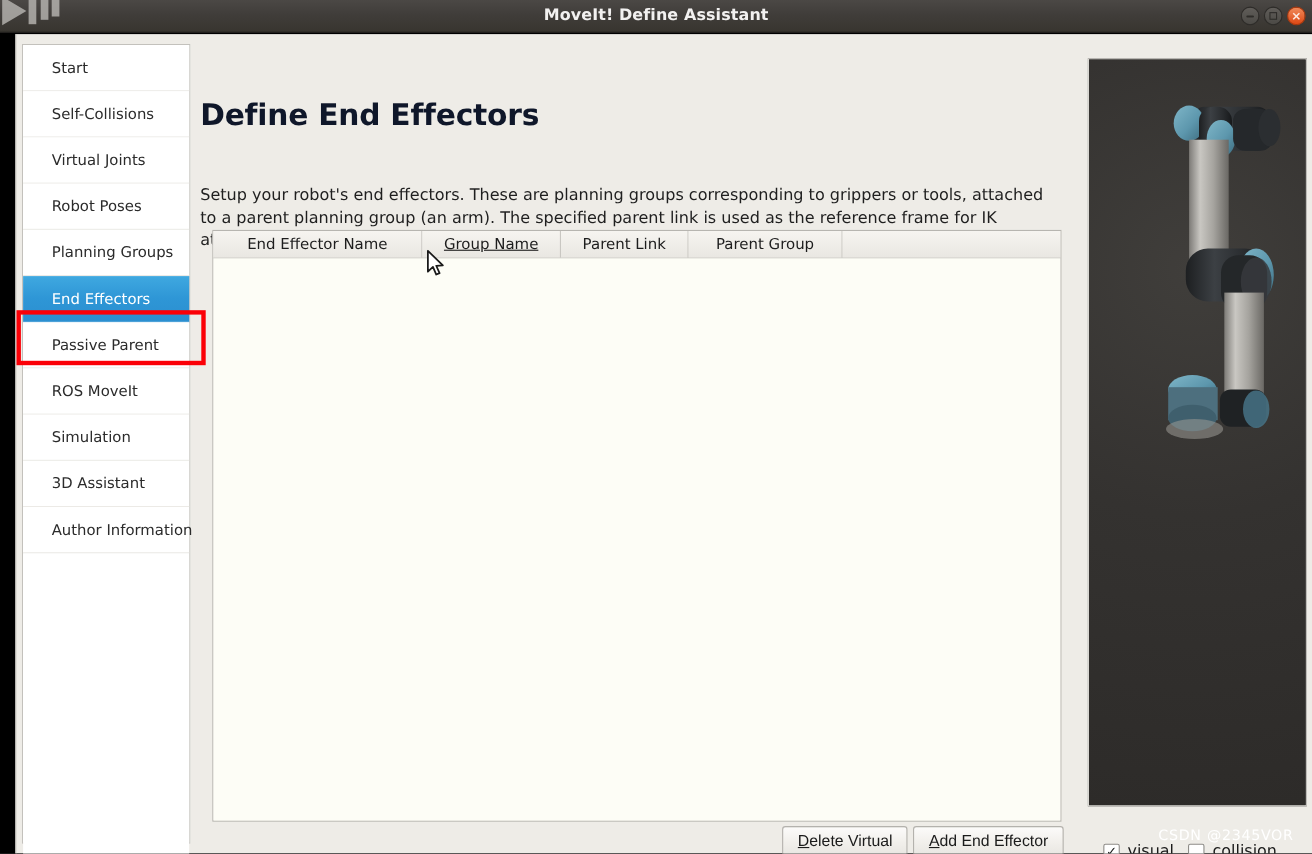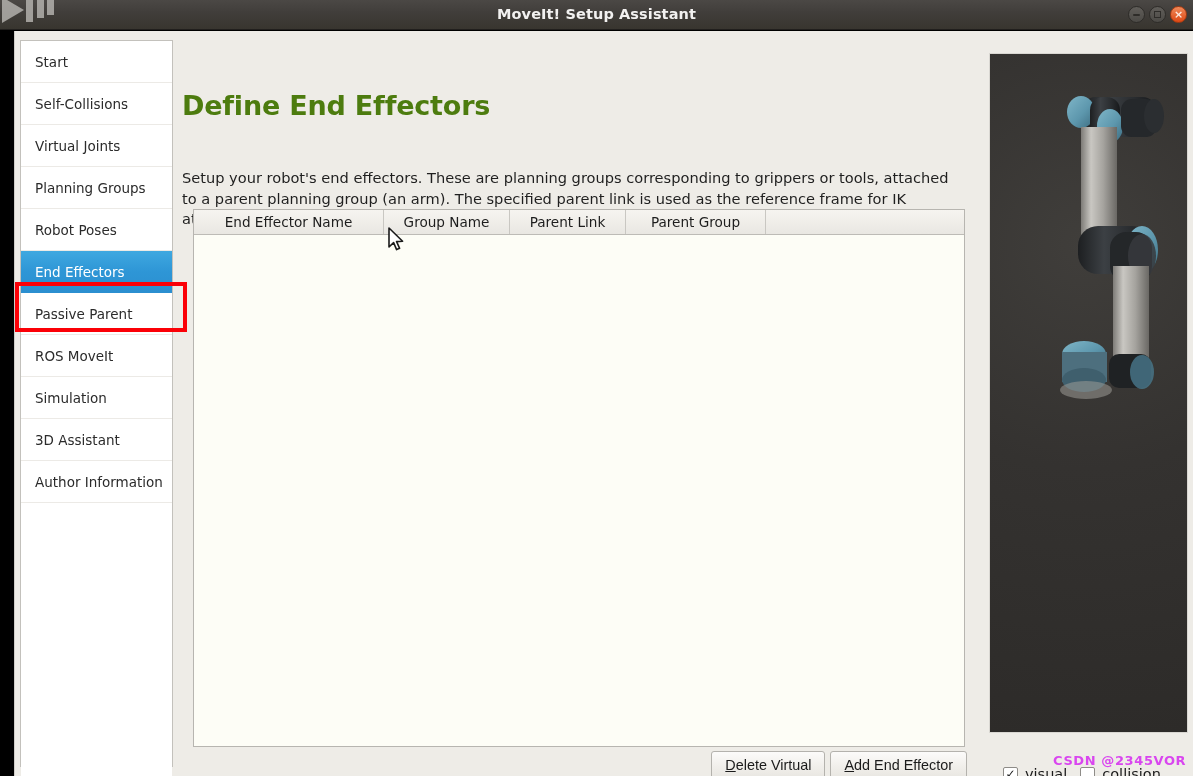--- a/index.html
+++ b/index.html
@@ -104,21 +104,21 @@
     position: absolute;
     left: 5px; top: 9px;
     width: 153px; height: 727px;
     background: #ffffff;
     border: 1px solid #c3c1bc;
   }
   .nav-item {
     position: relative;
     height: 42px;
     line-height: 42px;
-    padding-left: 14px;
+    padding-left: 26px;
     font-size: 13.5px;
     color: #2b2b2b;
     border-bottom: 1px solid #eceae6;
     background: #ffffff;
     white-space: nowrap;
   }
   .nav-item.selected {
     background: linear-gradient(to bottom, #3fa8e0 0%, #2e96d6 50%, #2b8fd0 100%);
     color: #ffffff;
     border-bottom-color: #2b8fd0;
@@ -139,21 +139,21 @@
   .content {
     position: absolute;
     left: 166px; top: 9px;
     width: 800px; height: 727px;
   }
   .page-title {
     position: absolute;
     left: 1px; top: 50px;
     font-size: 27px;
     font-weight: bold;
-    color: #4d7c0f;
+    color: #0f172a;
     letter-spacing: -0.2px;
   }
   .page-desc {
     position: absolute;
     left: 1px; top: 92px;
     width: 778px;
     font-size: 14.6px;
     line-height: 20.5px;
     color: #1f1f1f;
     margin-top: 36px;
@@ -179,21 +179,21 @@
     line-height: 24px;
     font-size: 13.6px;
     color: #1d1d1d;
     text-align: center;
     border-right: 1px solid #c9c7c2;
     background: linear-gradient(to bottom, #f6f4f0, #e9e7e2);
     overflow: hidden;
     white-space: nowrap;
   }
   .th.c0 { width: 190px; }
-  .th.c1 { width: 126px; }
+  .th.c1 { width: 126px; text-decoration: underline; }
   .th.c2 { width: 116px; }
   .th.c3 { width: 140px; }
   .th.pad { flex: 1; border-right: none; }
   .tbody {
     height: 511px;
     background: #fdfdf6;
   }
   .tbody-empty { display: block; height: 100%; }
 
   
@@ -251,36 +251,35 @@
     line-height: 1;
     font-weight: bold;
   }
   .chk.off { color: transparent; }
   .chk-label { font-size: 14.5px; color: #1b1b1b; }
 
   .watermark {
     position: absolute;
     left: 1053px; top: 753px;
     font-size: 13px;
-    color: #d946ef;
+    color: #ffffff;
     letter-spacing: .6px;
     white-space: nowrap;
-    font-weight: bold;
   }
 
   
   .cursor { position: absolute; left: 387px; top: 227px; z-index: 20; }
 </style>
 </head>
 <body>
 
 <div id="app">
 
   <div class="titlebar">
-    <div class="titlebar-title">MoveIt! Setup Assistant</div>
+    <div class="titlebar-title">MoveIt! Define Assistant</div>
     <div class="win-buttons">
       <div class="win-btn">
         <span class="win-glyph glyph-min"></span>
       </div>
       <div class="win-btn">
         <span class="win-glyph glyph-max"></span>
       </div>
       <div class="win-btn close">
         <span class="glyph-close">×</span>
       </div>
@@ -293,22 +292,22 @@
     <span class="logo-bar b2"></span>
     <span class="logo-bar b3"></span>
   </div>
 
   <div class="window">
 
     <div class="sidebar">
       <div class="nav-item"><span>Start</span></div>
       <div class="nav-item"><span>Self-Collisions</span></div>
       <div class="nav-item"><span>Virtual Joints</span></div>
+      <div class="nav-item"><span>Robot Poses</span></div>
       <div class="nav-item"><span>Planning Groups</span></div>
-      <div class="nav-item"><span>Robot Poses</span></div>
       <div class="nav-item selected"><span>End Effectors</span></div>
       <div class="nav-item"><span>Passive Parent</span></div>
       <div class="nav-item"><span>ROS MoveIt</span></div>
       <div class="nav-item"><span>Simulation</span></div>
       <div class="nav-item"><span>3D Assistant</span></div>
       <div class="nav-item"><span>Author Information</span></div>
       <div class="nav-filler"></div>
     </div>
 
     <div class="anno-box"></div>

